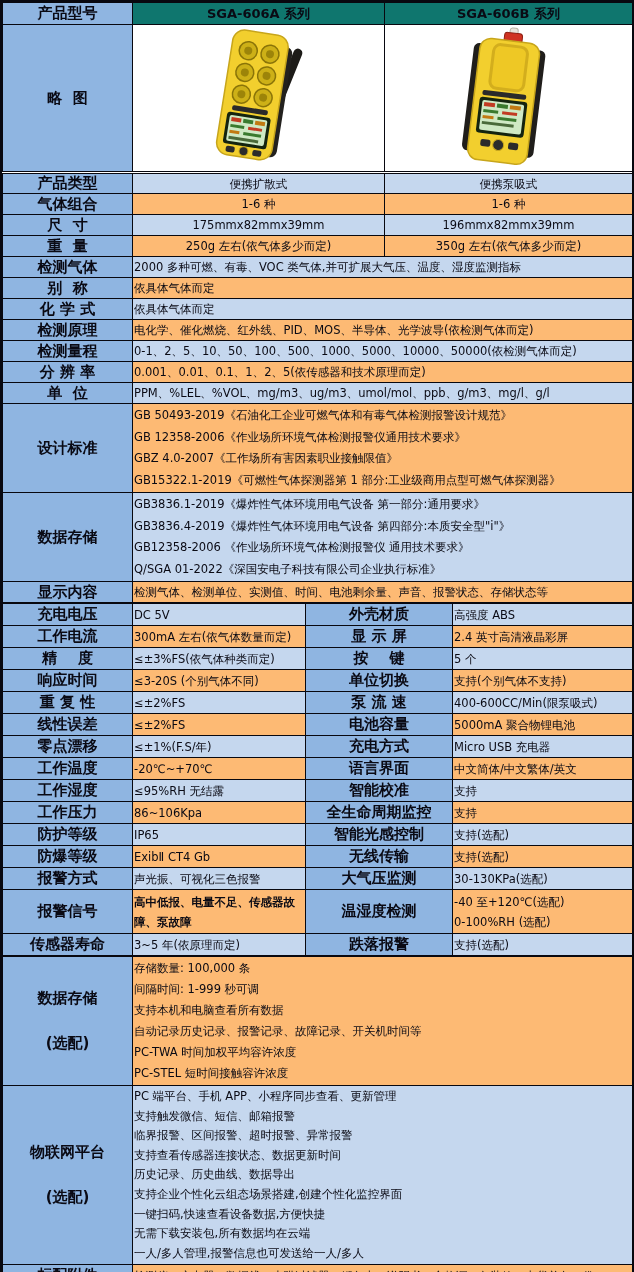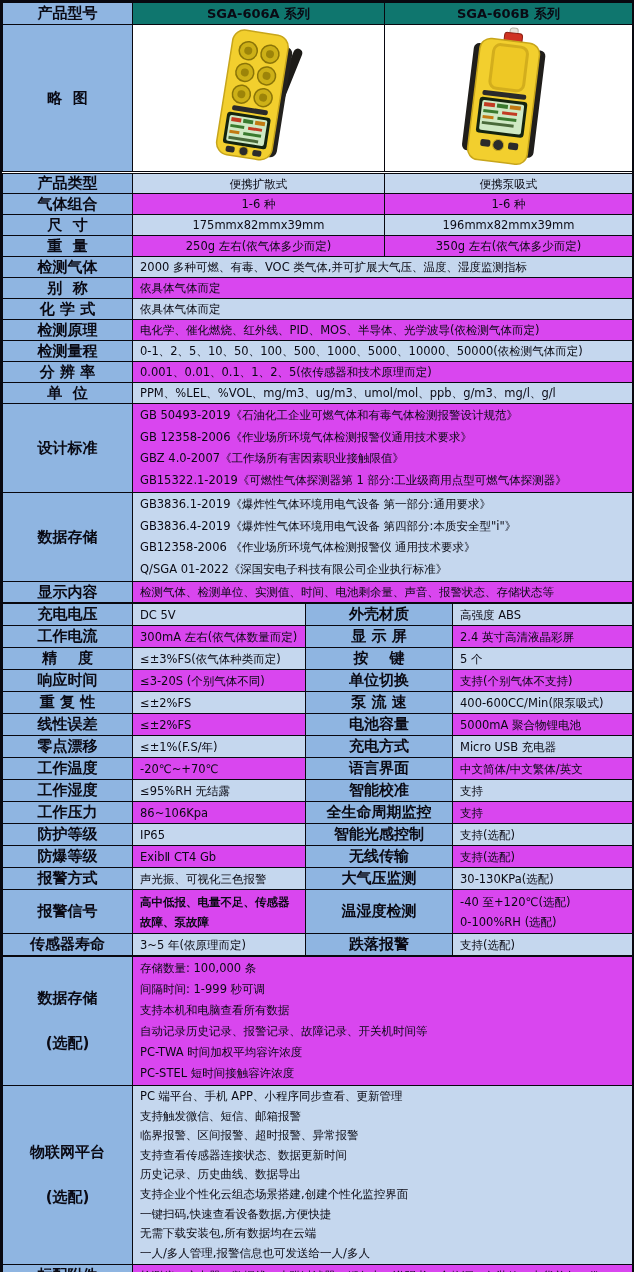--- a/index.html
+++ b/index.html
@@ -2,24 +2,24 @@
 <html><head>
 <meta charset="utf-8">
 <style>
   html,body{margin:0;padding:0;background:#ffffff;}
   body{width:634px;font-family:"DejaVu Sans",sans-serif;color:#0a0a14;}
   .wrap{width:630px;border:2px solid #08080f;}
   table{border-collapse:collapse;table-layout:fixed;width:630px;}
   td{border:1px solid #08080f;overflow:hidden;vertical-align:middle;padding:0;}
   .lab{background:#8fb5e1;font-weight:bold;text-align:center;font-size:15px;
        white-space:pre-wrap;line-height:15px;padding:1px 2px;}
-  .val{font-size:11.5px;padding:1px 7px;text-align:left;line-height:14px;margin-top:12px;}
+  .val{font-size:11.5px;padding:1px 1px;text-align:left;line-height:14px;margin-top:12px;}
   .cen{text-align:center;}
   .bd{background:#c5d7ee;}
-  .bl{background:#d946ef;}
+  .bl{background:#fdba74;}
   .hc{background:#0f766e;font-weight:bold;text-align:center;font-size:13px;}
   .h21{height:21px;}
   .h22{height:22px;}
   .h44{height:44px;}
   .sketch{background:#ffffff;height:146px;text-align:center;vertical-align:middle;}
   .dbl{border-bottom:3px double #08080f;}
   .lines div{line-height:21.5px;white-space:nowrap;}
   .lines6 div{line-height:21px;white-space:nowrap;}
   .lines9 div{line-height:19.6px;white-space:nowrap;}
   .pre{white-space:pre-line;line-height:20px;}

